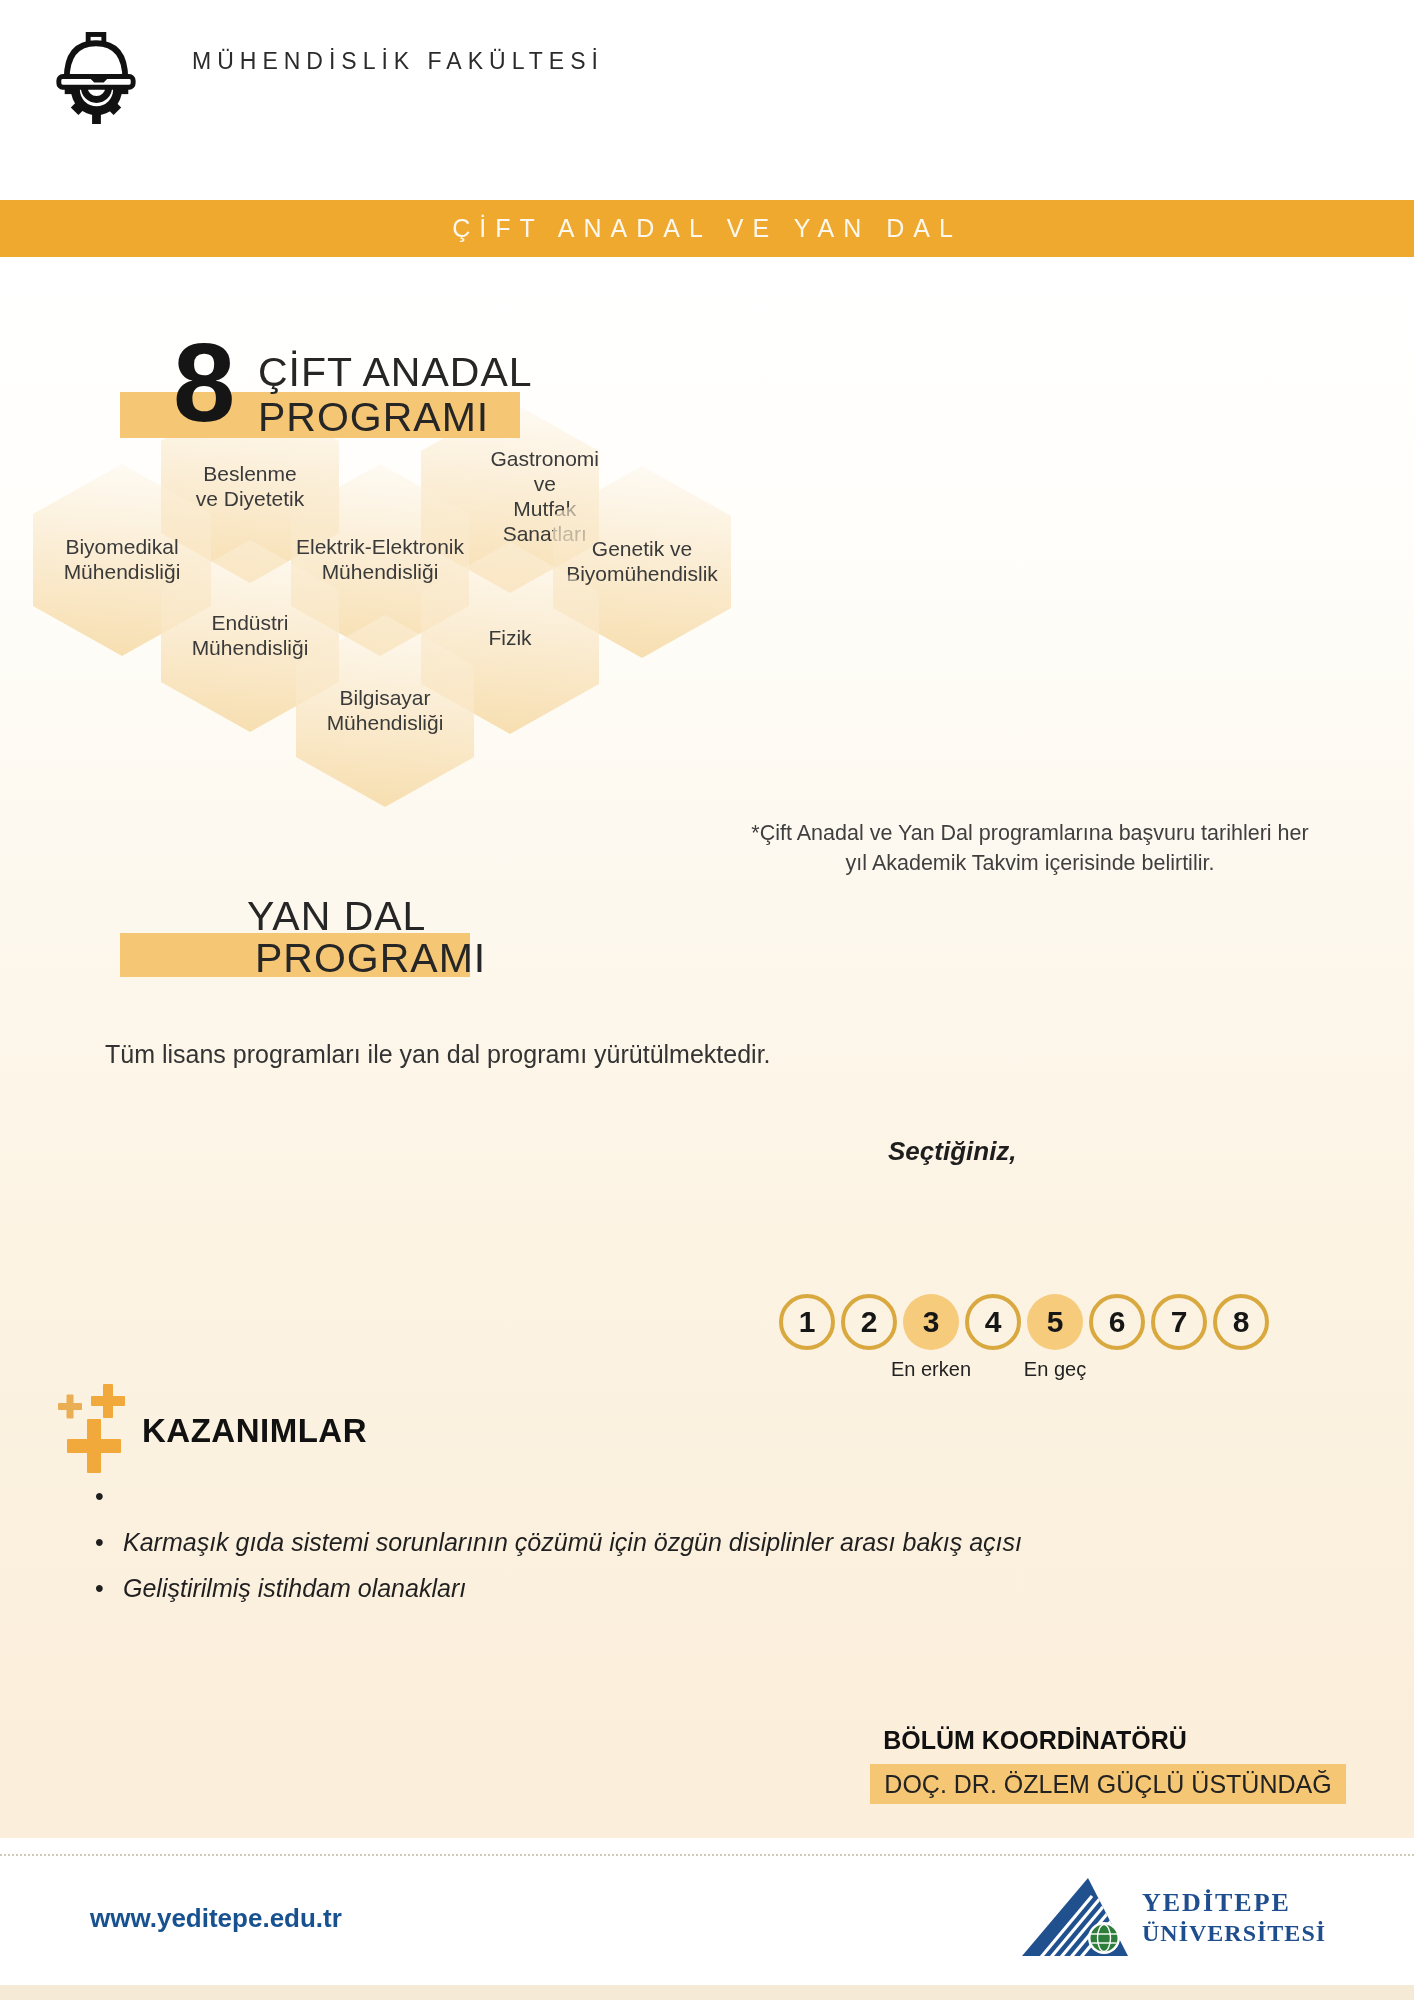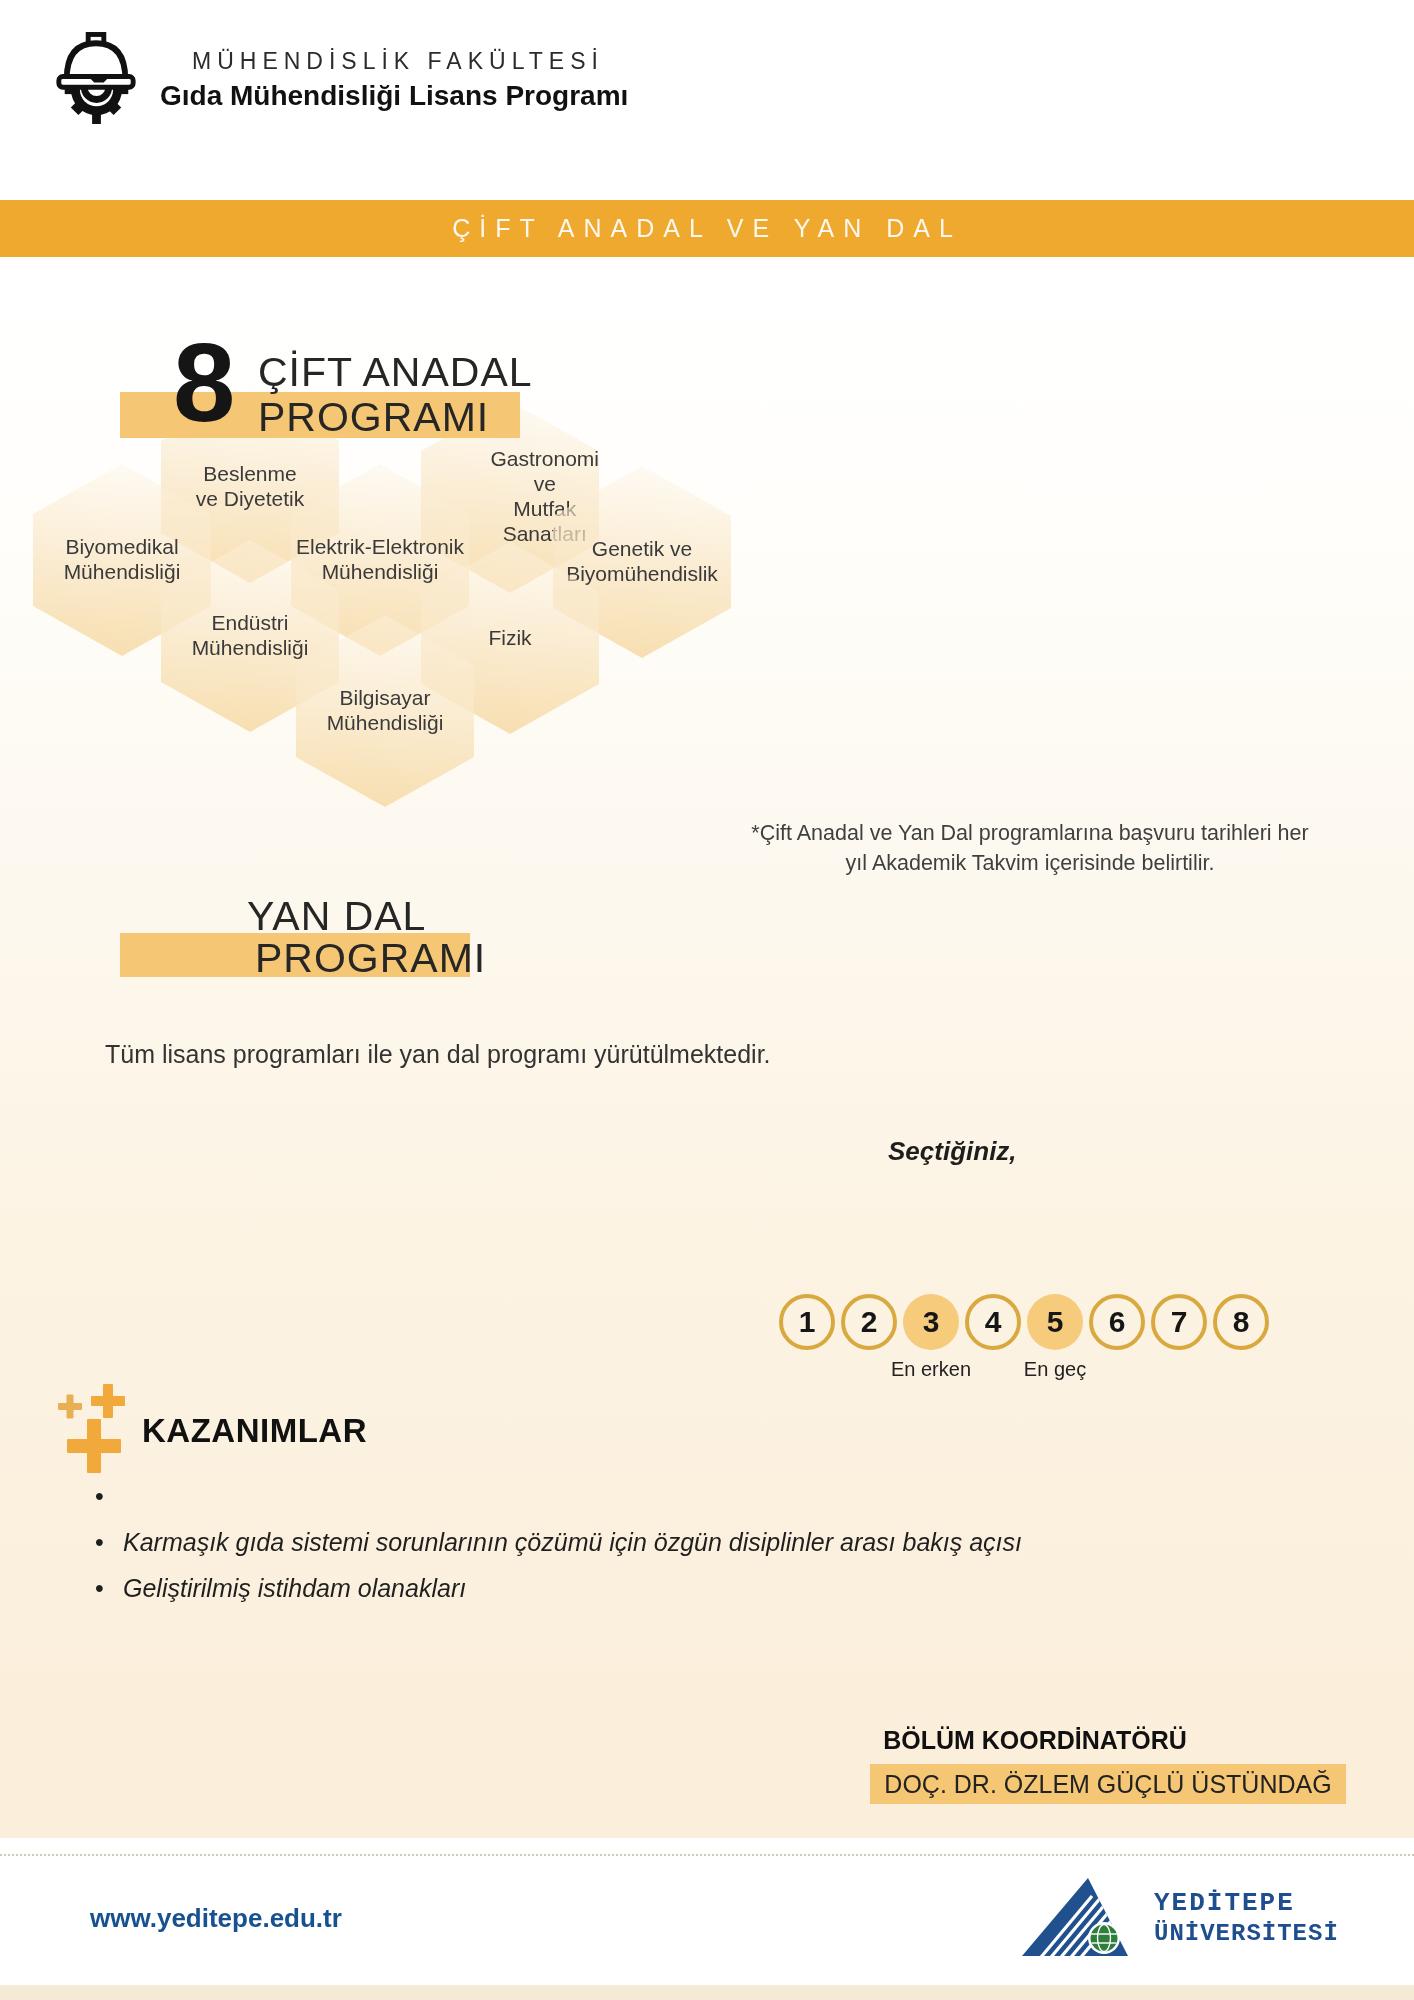--- a/index.html
+++ b/index.html
@@ -63,21 +63,21 @@
   .kz-dot{width:28px;flex:0 0 28px;font-style:normal;font-size:25px;color:#1f1f1f;}
   
   .co-head{left:820px;top:1726px;width:430px;text-align:center;font-size:25px;font-weight:700;color:#111;}
   .co-name{left:870px;top:1764px;width:476px;height:40px;line-height:40px;background:var(--highlight,#F5C674);
     text-align:center;font-size:25px;color:#222;}
   
   .footer-bg{left:0;top:1838px;width:1414px;height:162px;background:#ffffff;}
   .footer-line{left:0;top:1854px;width:1414px;border-top:2px dotted #cfc9ba;}
   .website{left:90px;top:1903px;font-size:26px;font-weight:700;color:var(--navy,#17518F);text-decoration:none;}
   .uni-logo{left:1018px;top:1872px;width:115px;height:90px;}
-  .uni-name{left:1142px;top:1888px;font-family:Liberation Mono, monospace;font-weight:700;color:#1F4E8E;margin-left:12px;}
+  .uni-name{left:1142px;top:1888px;font-family:Liberation Serif, serif;font-weight:700;color:#1F4E8E;}
   .uni-name .l1{font-size:26px;letter-spacing:2px;}
   .uni-name .l2{font-size:24px;letter-spacing:1px;margin-top:2px;}
   .bottom-strip{left:0;top:1985px;width:1414px;height:15px;background:#F4EAD6;}
 </style>
 </head>
 <body>
 
 <div class="poster">
 
   <svg class="abs hdr-icon" viewBox="0 0 90 95">
@@ -95,21 +95,20 @@
       <circle cx="45.5" cy="60.5" r="26"></circle>
     </g>
     <circle cx="45.5" cy="60.5" r="17" fill="#fff"></circle>
     <path d="M33 58 a12.5 12.5 0 0 0 25 0" stroke="#111" stroke-width="7" fill="none"></path>
     <rect x="37" y="4" width="16" height="13" fill="#fff" stroke="#111" stroke-width="5"></rect>
     <path d="M15 50 Q15 13 45 13 Q75 13 75 50 Z" fill="#fff" stroke="#111" stroke-width="6"></path>
     <rect x="7" y="47" width="76" height="11" rx="4" fill="#fff" stroke="#111" stroke-width="5"></rect>
     <path d="M26 47 h14 l4 4 h8 l4 -4 h12" stroke="#111" stroke-width="4" fill="none"></path>
   </svg>
   <div class="abs hdr-faculty">MÜHENDİSLİK FAKÜLTESİ</div>
-  <div class="abs hdr-program">Gıda Mühendisliği Lisans Programı</div>
 
   <div class="abs banner">
     <span>ÇİFT ANADAL VE YAN DAL</span>
   </div>
 
   <div class="abs ca-bar"></div>
   <div class="abs big-eight">8</div>
   <div class="abs ca-t1">ÇİFT ANADAL</div>
   <div class="abs ca-t2">PROGRAMI</div>
 

